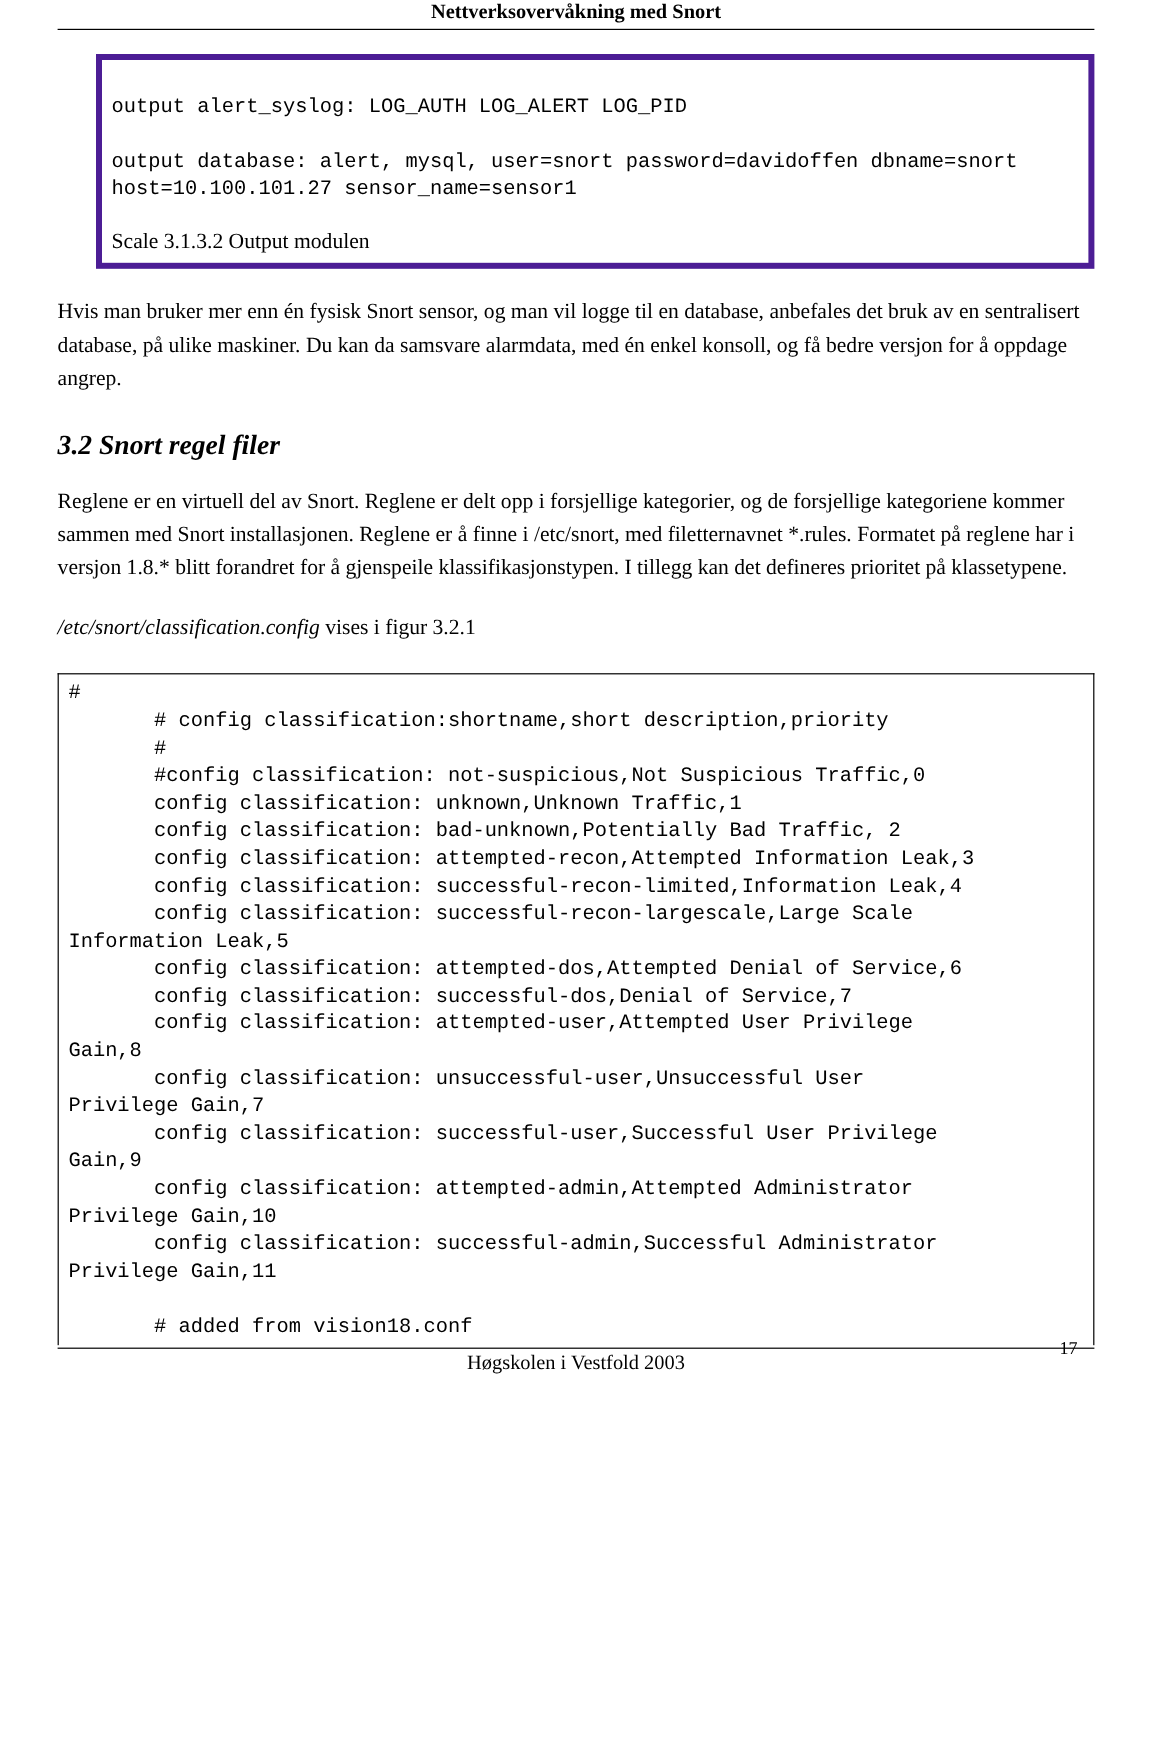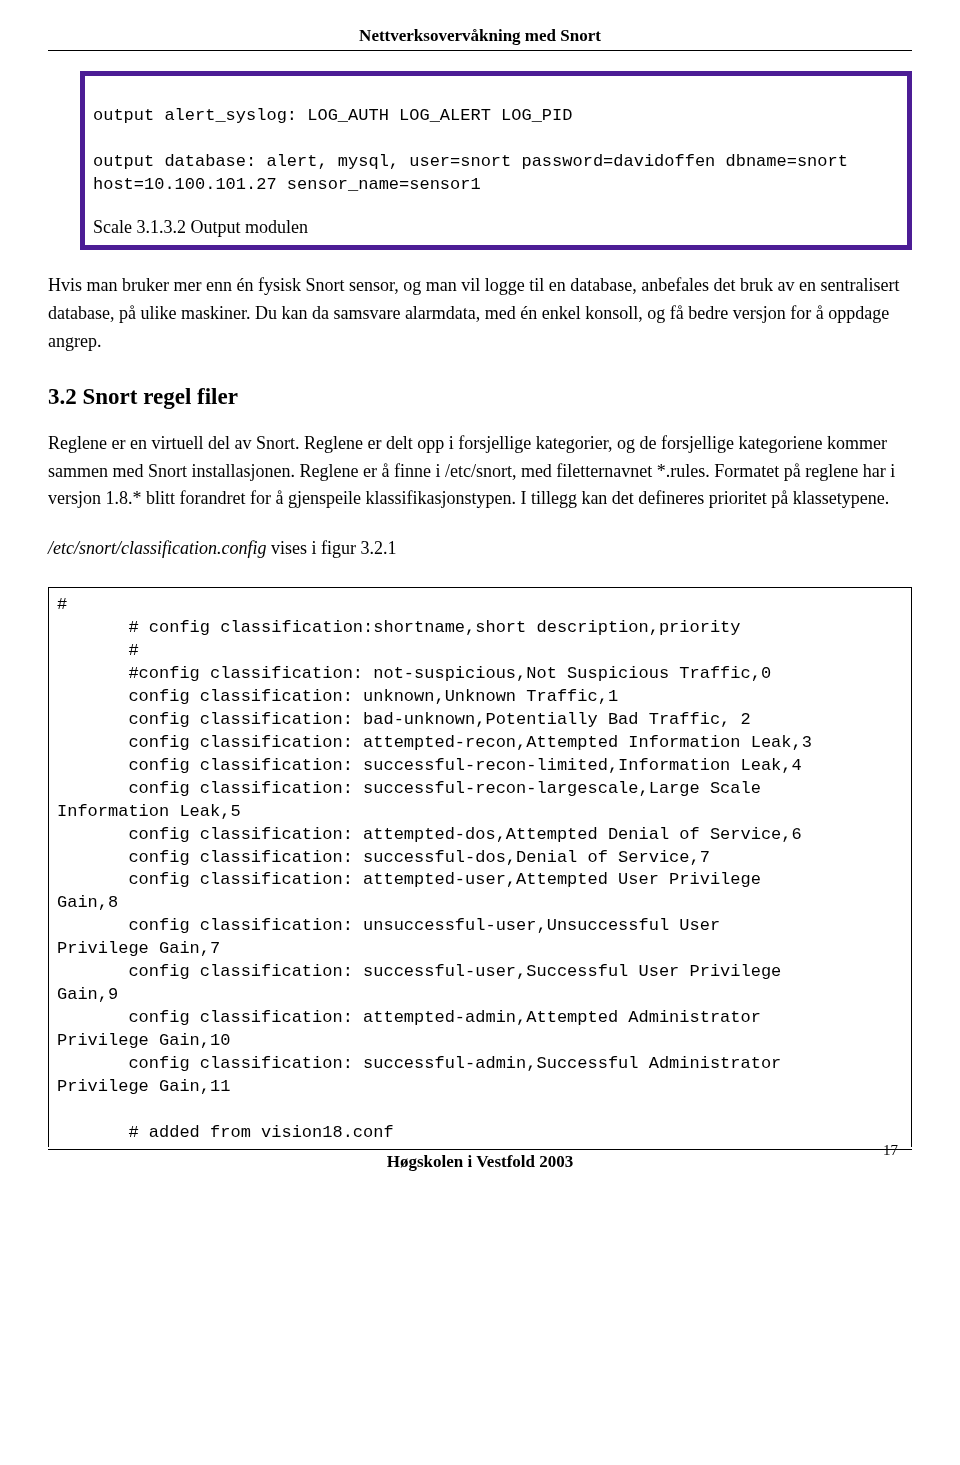--- a/index.html
+++ b/index.html
@@ -5,21 +5,21 @@
   body {
     margin: 0;
     padding: 0;
     font-family: "Times New Roman", Times, serif;
     font-size: 18px;
     color: #000;
     background: #fff;
     width: 960px;
   }
   .page {
-    padding: 26px 48px 10px 48px;
+    padding: 0 48px 10px 48px;
   }
   .header {
     text-align: center;
     font-weight: bold;
     font-size: 17px;
     padding-bottom: 4px;
     border-bottom: 1px solid #000;
     margin-bottom: 20px;
   }
   .codebox {
@@ -36,20 +36,21 @@
     font-family: "Times New Roman", Times, serif;
     font-size: 18px;
     margin-top: 18px;
   }
   .para {
     font-size: 18px;
     line-height: 1.55;
     margin-bottom: 22px;
   }
   .h2 {
+    font-style: italic;
     font-weight: bold;
     font-size: 23px;
     margin-top: 28px;
     margin-bottom: 20px;
   }
   .ital {
     font-style: italic;
     margin-top: 14px;
   }
   .codebox2 {
@@ -64,21 +65,21 @@
   }
   .footer-wrap {
     border-top: 1px solid #000;
     margin-top: 2px;
     padding-top: 2px;
     position: relative;
     height: 28px;
   }
   .footer-center {
     text-align: center;
-    font-weight: bold;
+    font-weight: normal;
     font-size: 17px;
   }
   .footer-right {
     position: absolute;
     right: 14px;
     top: -8px;
     font-size: 15px;
   }
 </style>
 </head>

